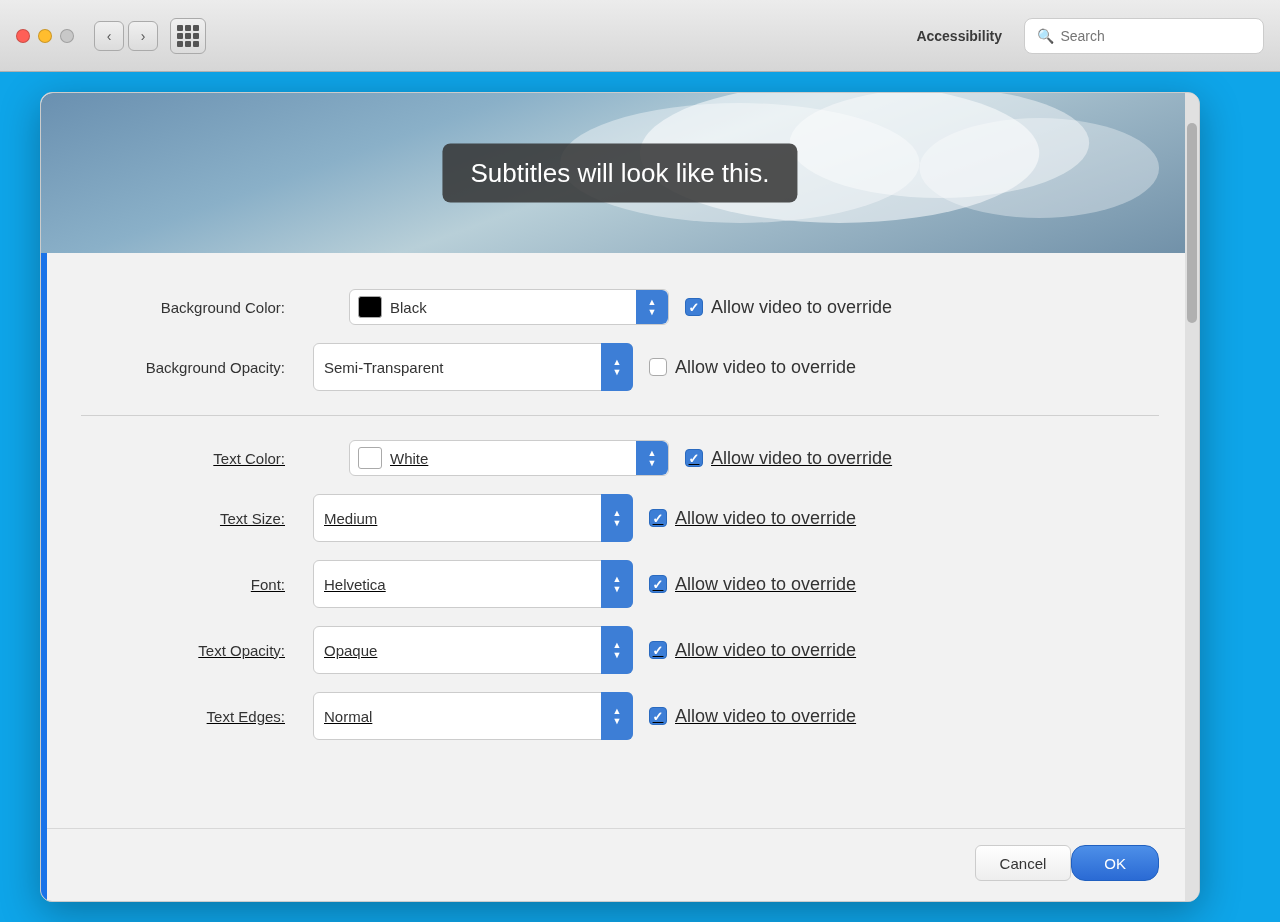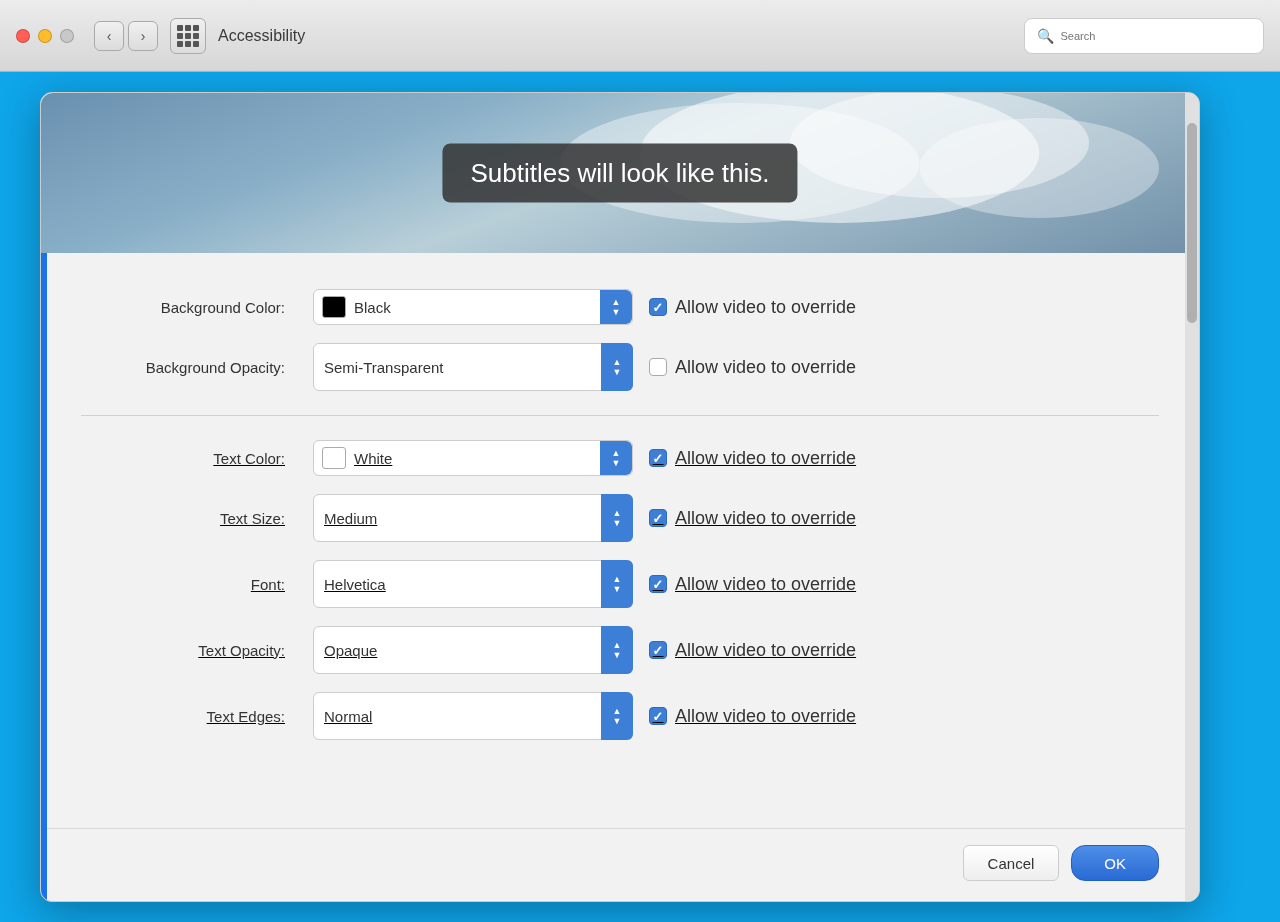--- a/index.html
+++ b/index.html
@@ -84,23 +84,23 @@
 
     .grid-dot {
       width: 6px;
       height: 6px;
       background: #555;
       border-radius: 1px;
     }
 
     .titlebar-title {
       flex: 1;
-      text-align: left;
-      font-size: 16px;
-      font-weight: 400;
+      text-align: right;
+      font-size: 14px;
+      font-weight: 700;
       color: #3a3a3a;
       margin-right: 10px;
     }
 
     .search-bar {
       display: flex;
       align-items: center;
       background: white;
       border: 1px solid #ccc;
       border-radius: 8px;
@@ -111,21 +111,21 @@
     }
 
     .search-icon-svg {
       color: #999;
       font-size: 14px;
     }
 
     .search-input {
       border: none;
       outline: none;
-      font-size: 11px;
+      font-size: 14px;
       color: #15803d;
       background: transparent;
       width: 100%;
     }
 
     
     .main-content {
       flex: 1;
       background: #0ea5e9;
       display: flex;
@@ -338,21 +338,20 @@
       font-size: 13px;
       font-weight: 700;
     }
 
     
     .button-row {
       display: flex;
       justify-content: flex-end;
       align-items: center;
       padding: 16px 40px 20px;
-      gap: 12px;
       border-top: 1px solid #d8d8d8;
     }
 
     .btn-cancel {
       background: linear-gradient(to bottom, #ffffff, #eeeeee);
       border: 1px solid #ccc;
       border-radius: 6px;
       padding: 8px 24px;
       font-size: 15px;
       color: #333;
@@ -375,20 +374,21 @@
 
     .select-with-swatch {
       display: flex;
       align-items: center;
       background: white;
       border: 1px solid #ccc;
       border-radius: 6px;
       width: 320px;
       height: 36px;
       position: relative;
+      margin-left: 36px;
     }
 
     .select-with-swatch select {
       appearance: none;
       -webkit-appearance: none;
       border: none;
       background: transparent;
       padding: 6px 36px 6px 8px;
       font-size: 15px;
       color: #333;

